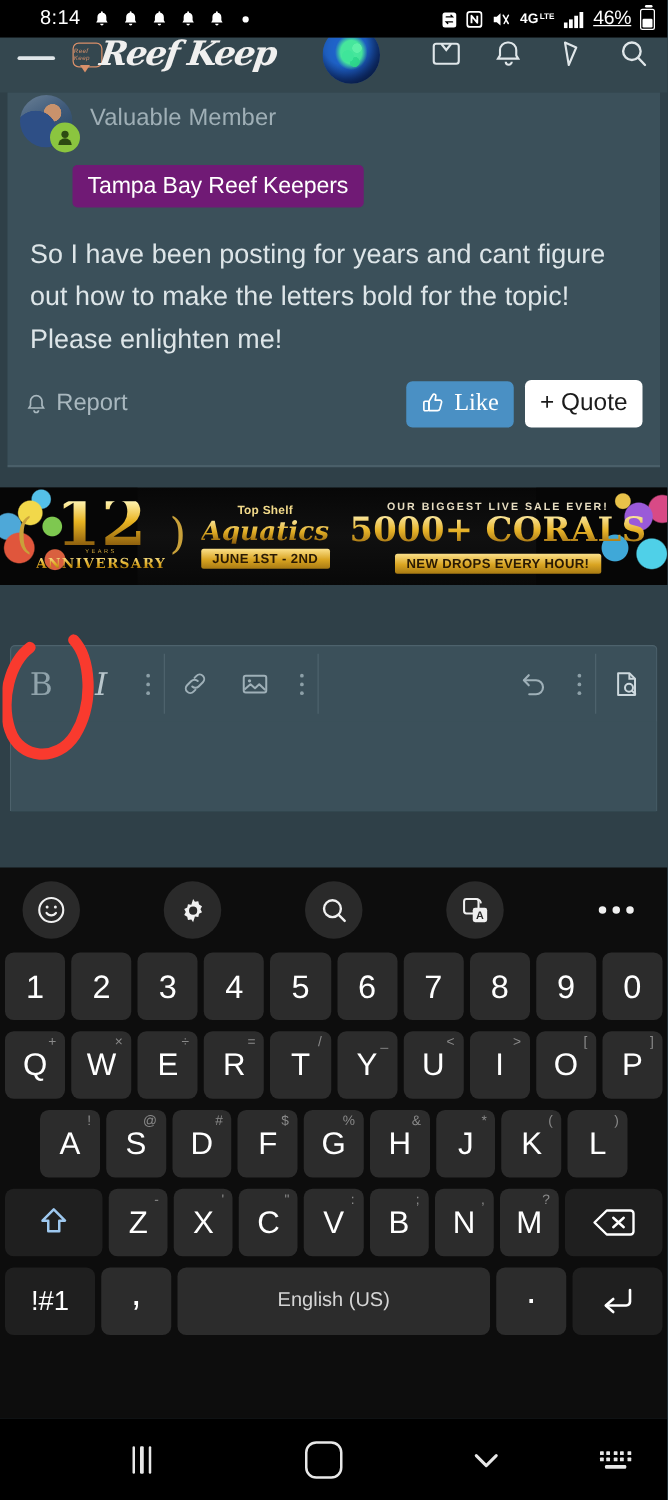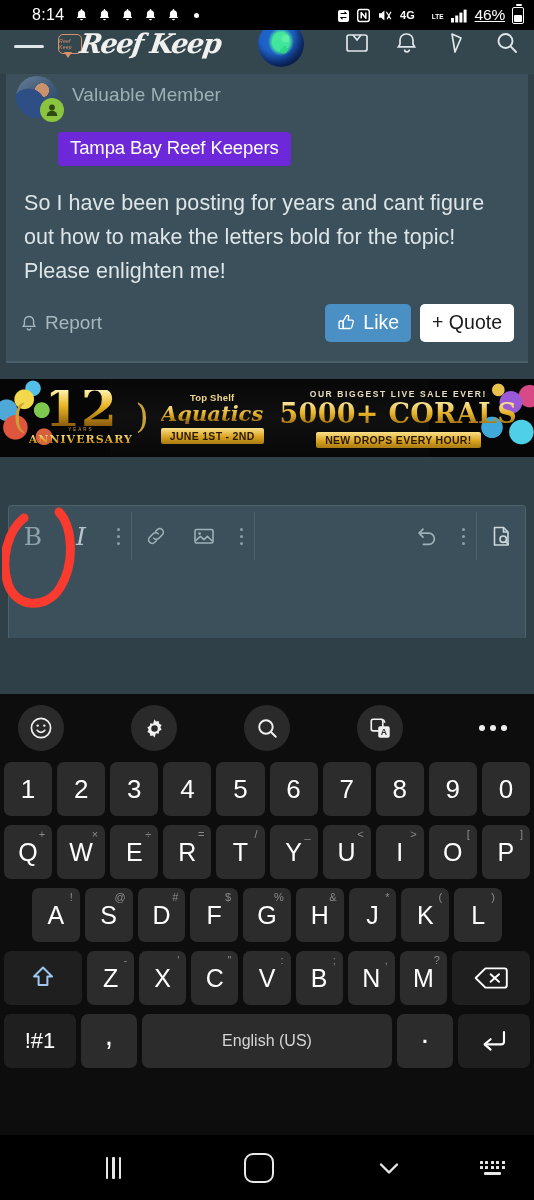--- a/index.html
+++ b/index.html
@@ -62,57 +62,57 @@
     box-shadow:inset -4px -5px 10px rgba(0,0,0,.45);
     flex:0 0 auto;
   }
   .hdr-right{ margin-left:auto; display:flex; align-items:center; gap:24px; position:relative; top:-9px;}
   .hdr-right svg{ display:block; }
 
   
   .page-scroll{ position:relative; }
   .post{
     background:#3b505a; margin:0 6px; position:relative;
-    padding:10px 0 1px 0;
+    padding:10px 0 12px 0;
   }
   .post-head{ display:flex; align-items:flex-start; padding:0 10px; }
   .avatar{
     width:42px;height:42px;border-radius:50%; position:relative; flex:0 0 auto;
     background:
       radial-gradient(circle at 30% 70%, #2e4f86 0 40%, rgba(46,79,134,0) 41%),
       radial-gradient(circle at 62% 34%, #c9926c 0 18%, rgba(201,146,108,0) 19%),
       linear-gradient(150deg,#6b8196 0%,#3f5a7a 45%,#24435f 100%);
     margin-top:-8px;
     overflow:visible;
   }
   .avatar .online{
     position:absolute; right:-6px; bottom:-4px; width:24px;height:24px;border-radius:50%;
     background:#8bc53f; display:flex;align-items:center;justify-content:center;
   }
   .avatar .online svg{ display:block; }
   .post-head-txt{ margin-left:14px; padding-top:-2px;}
   .member-title{ color:#9fafb6; font-size:19px; letter-spacing:.1px; }
   .badge-row{ padding:14px 0 0 52px; }
   .badge{
-    display:inline-block; background:#6d28d9; color:#fff; font-size:18.5px;
+    display:inline-block; background:#701a75; color:#fff; font-size:18.5px;
     padding:5px 12px 7px; border-radius:4px; letter-spacing:-.1px;
   }
   .post-body{
     color:#dde5e8; font-size:21.5px; line-height:34px; padding:20px 18px 0 18px;
     letter-spacing:.05px;
   }
   .post-actions{ display:flex; align-items:center; padding:16px 14px 18px 14px; }
   .report{ display:flex; align-items:center; gap:7px; color:#a9b8bf; font-size:19px;}
   .report svg{display:block;}
   .act-right{ margin-left:auto; display:flex; align-items:center; gap:9px;}
   .btn{
     display:flex;align-items:center;gap:7px; border-radius:5px;
     font-size:19.5px; padding:7px 12px 8px; white-space:nowrap;
   }
-  .btn-like{ background:#4a90c4; color:#fff;}
+  .btn-like{ background:#4a90c4; color:#fff;font-family:Liberation Serif, serif;}
   .btn-quote{ background:#fff; color:#1b1b1b; }
   .btn-reply{ background:#e9702a; color:#fff; }
   .btn svg{display:block;}
   .post-sep{ height:2px; background:#4a5f69; margin:0 6px; }
 
   
   .ad-gap{ height:16px; background:#2f4048; }
   .ad{
     height:78px; margin:0; position:relative; overflow:hidden;
     background:linear-gradient(180deg,#070707 0%,#101010 50%,#080808 100%);
@@ -304,21 +304,21 @@
           <rect x=".7" y="1.5" width="11.6" height="12" rx="2.2" stroke="#fff" stroke-width="1.5" fill="none"></rect>
           <path d="M4.2 10.5V4.6l4.6 5.6V4.5" stroke="#fff" stroke-width="1.5" fill="none" stroke-linejoin="round"></path>
         </svg>
       </span>
     <span>
         <svg width="16" height="15" viewBox="0 0 16 15">
           <path d="M2 5.3h2.4L7.4 2.6v9.8L4.4 9.7H2z" fill="#fff"></path>
           <path d="M9.6 4.2l4 6.6M10.3 10.8l3.4-6.6" stroke="#fff" stroke-width="1.2" stroke-linecap="round"></path>
         </svg>
       </span>
-    <span style="display:flex;align-items:flex-end;gap:17px;">
+    <span style="display:flex;gap:1px;">
       <b style="font-size:11px;font-weight:700;line-height:11px;">4G</b>
       <b style="font-size:6.5px;font-weight:700;line-height:8px;">LTE</b>
     </span>
     <span>
         <svg width="17" height="15" viewBox="0 0 17 15">
           <rect x="0" y="10" width="3" height="4.5" fill="#fff"></rect>
           <rect x="4.2" y="7.5" width="3" height="7" fill="#fff"></rect>
           <rect x="8.4" y="4.6" width="3" height="9.9" fill="#fff"></rect>
           <rect x="12.6" y="1.6" width="3" height="12.9" fill="#fff"></rect>
         </svg>

